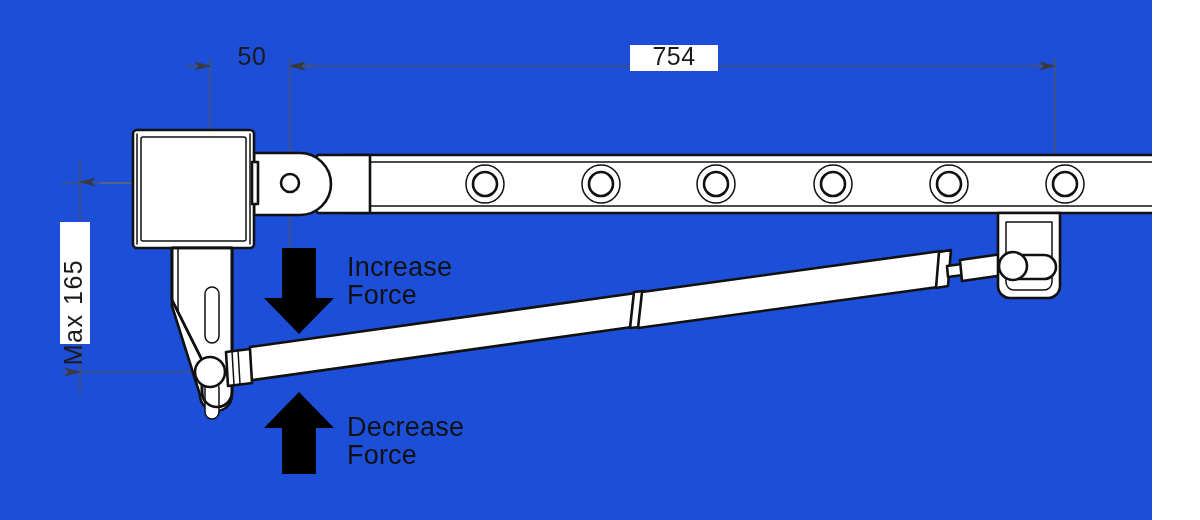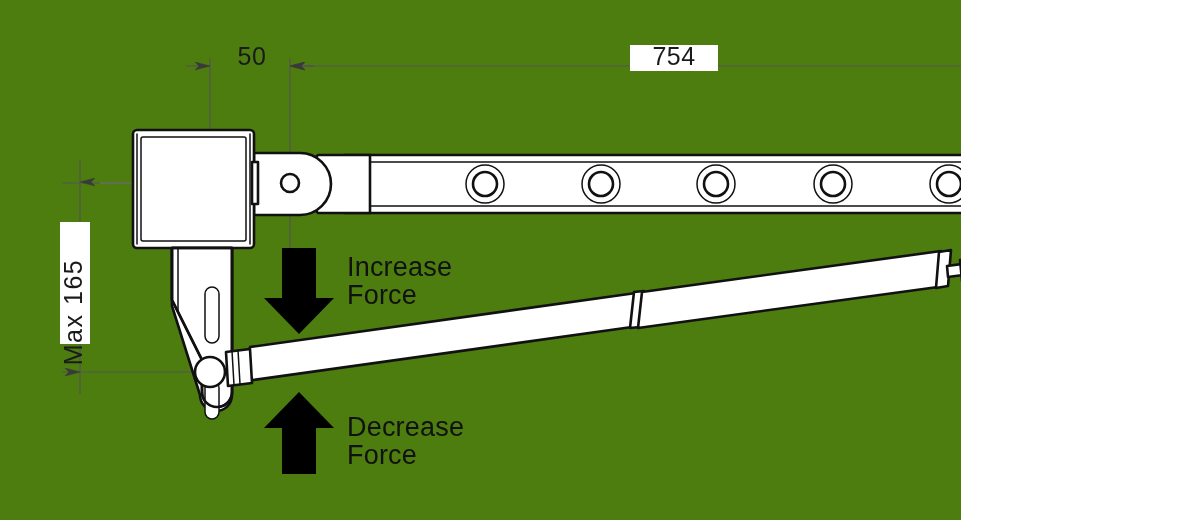--- a/index.html
+++ b/index.html
@@ -6,23 +6,23 @@
   html, body {
     margin: 0;
     padding: 0;
     background: #ffffff;
   }
   body {
     font-family: "Liberation Sans", sans-serif;
   }
   #drawing-root {
     position: relative;
-    width: 961px;
+    width: 1152px;
     height: 520px;
-    background: #4d7c0f;
+    background: #1d4ed8;
     overflow: hidden;
   }
   #drawing-root svg {
     display: block;
     width: 1200px;
     height: 520px;
   }
   .dim-text {
     font-family: "Liberation Sans", sans-serif;
     font-size: 25px;

